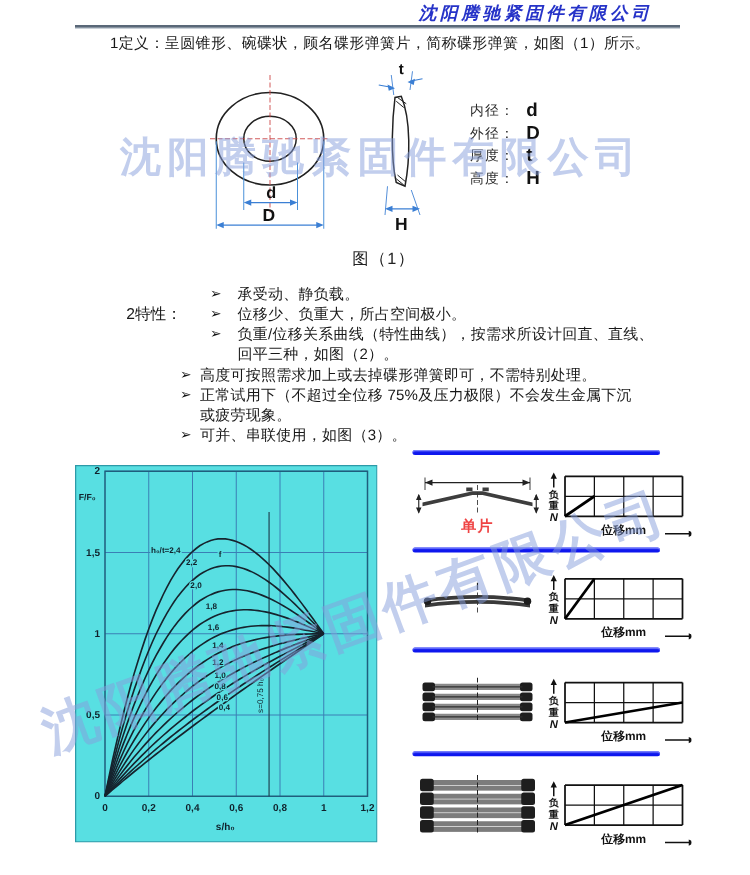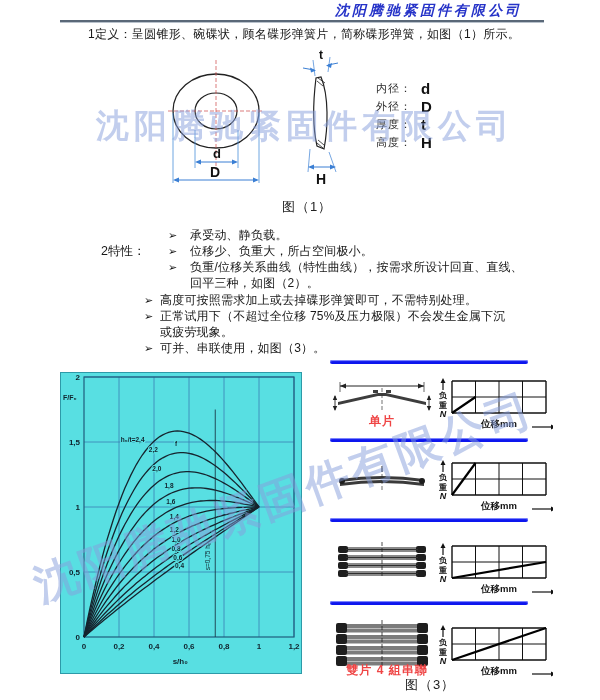--- a/index.html
+++ b/index.html
@@ -328,38 +328,36 @@
         <rect x="85" y="3" width="11" height="10" rx="2"></rect>
       <rect x="4" y="14" width="11" height="10" rx="2"></rect>
         <rect x="85" y="14" width="11" height="10" rx="2"></rect>
       <rect x="4" y="25" width="11" height="10" rx="2"></rect>
         <rect x="85" y="25" width="11" height="10" rx="2"></rect>
       <rect x="4" y="36" width="11" height="10" rx="2"></rect>
         <rect x="85" y="36" width="11" height="10" rx="2"></rect>
     </g>
     <line x1="50" y1="0" x2="50" y2="48" stroke="#222" stroke-width="0.8" stroke-dasharray="4,2"></line>
   </svg>
-  <div class="abs row-label" style="left:322px;top:662px;width:130px;">雙片 4 組串聯</div>
   <svg class="abs mini-chart" style="left:428px;top:624px;" width="125" height="56" viewBox="0 0 125 56">
       <line x1="24" y1="4" x2="24" y2="36" stroke="#111" stroke-width="1.4"></line>
       <line x1="47.5" y1="4" x2="47.5" y2="36" stroke="#111" stroke-width="1"></line>
       <line x1="71" y1="4" x2="71" y2="36" stroke="#111" stroke-width="1"></line>
       <line x1="94.5" y1="4" x2="94.5" y2="36" stroke="#111" stroke-width="1"></line>
       <line x1="118" y1="4" x2="118" y2="36" stroke="#111" stroke-width="1.4"></line>
       <line x1="24" y1="4" x2="118" y2="4" stroke="#111" stroke-width="1.4"></line>
       <line x1="24" y1="20" x2="118" y2="20" stroke="#111" stroke-width="1"></line>
       <line x1="24" y1="36" x2="118" y2="36" stroke="#111" stroke-width="1.4"></line>
       <line x1="24" y1="36" x2="118" y2="4" stroke="#000" stroke-width="2.2"></line>
       <line x1="15" y1="13" x2="15" y2="3" stroke="#111" stroke-width="1.2"></line>
       <path d="M15,1 l-2.5,5 5,0 z" fill="#111"></path>
       <text x="15" y="21" font-size="8" text-anchor="middle" fill="#111" font-weight="bold">负</text>
       <text x="15" y="30.5" font-size="8" text-anchor="middle" fill="#111" font-weight="bold">重</text>
       <text x="15" y="40" font-size="9" text-anchor="middle" fill="#111" font-style="italic" font-family="Liberation Serif,serif" font-weight="bold">N</text>
       <text x="71" y="50" font-size="9.5" text-anchor="middle" fill="#111" font-weight="bold">位移mm</text>
       <line x1="104" y1="50" x2="126" y2="50" stroke="#111" stroke-width="1.2"></line>
       <path d="M128,50 l-5,-2.5 0,5 z" fill="#111"></path>
     </svg>
 
-  <div class="abs caption" style="left:382px;top:676px;width:96px;">图（3）</div>
 
   <div class="abs wm wm-d" style="left:20px;top:468px;">沈阳腾驰紧固件有限公司</div>
 
 </div>
 
 </body></html>

